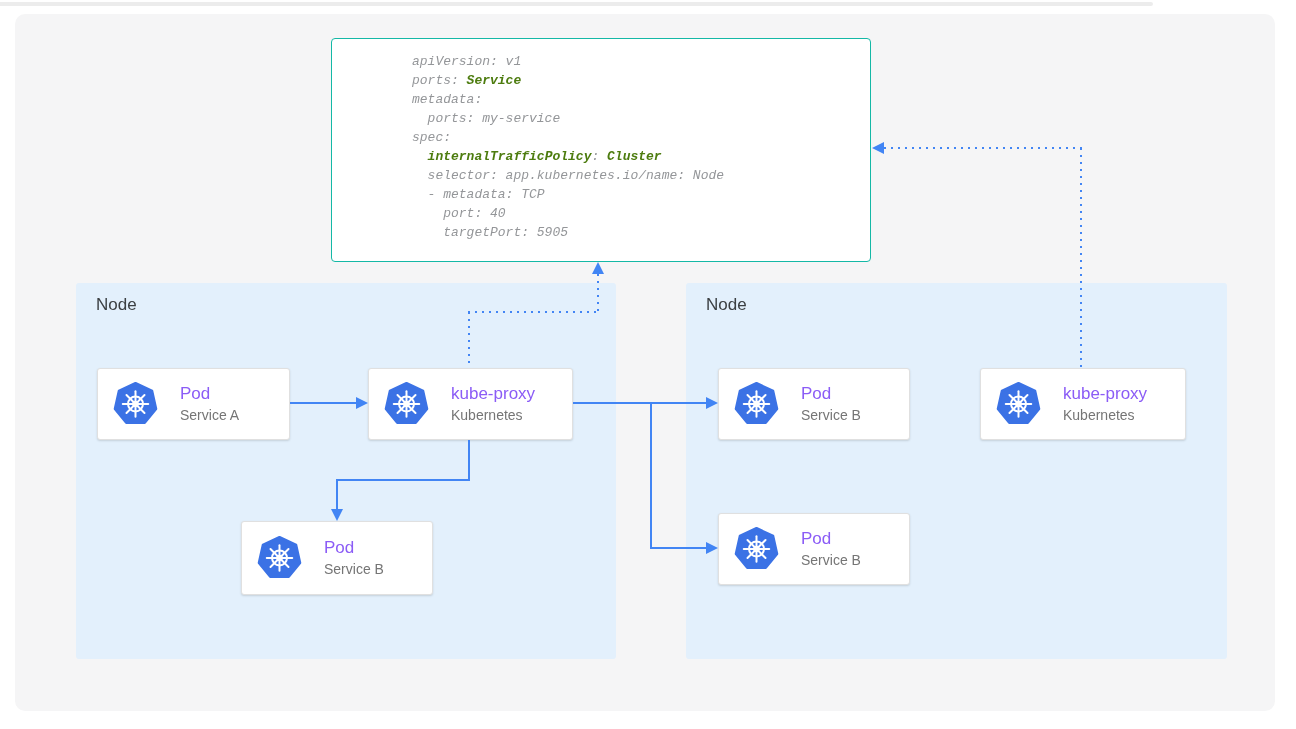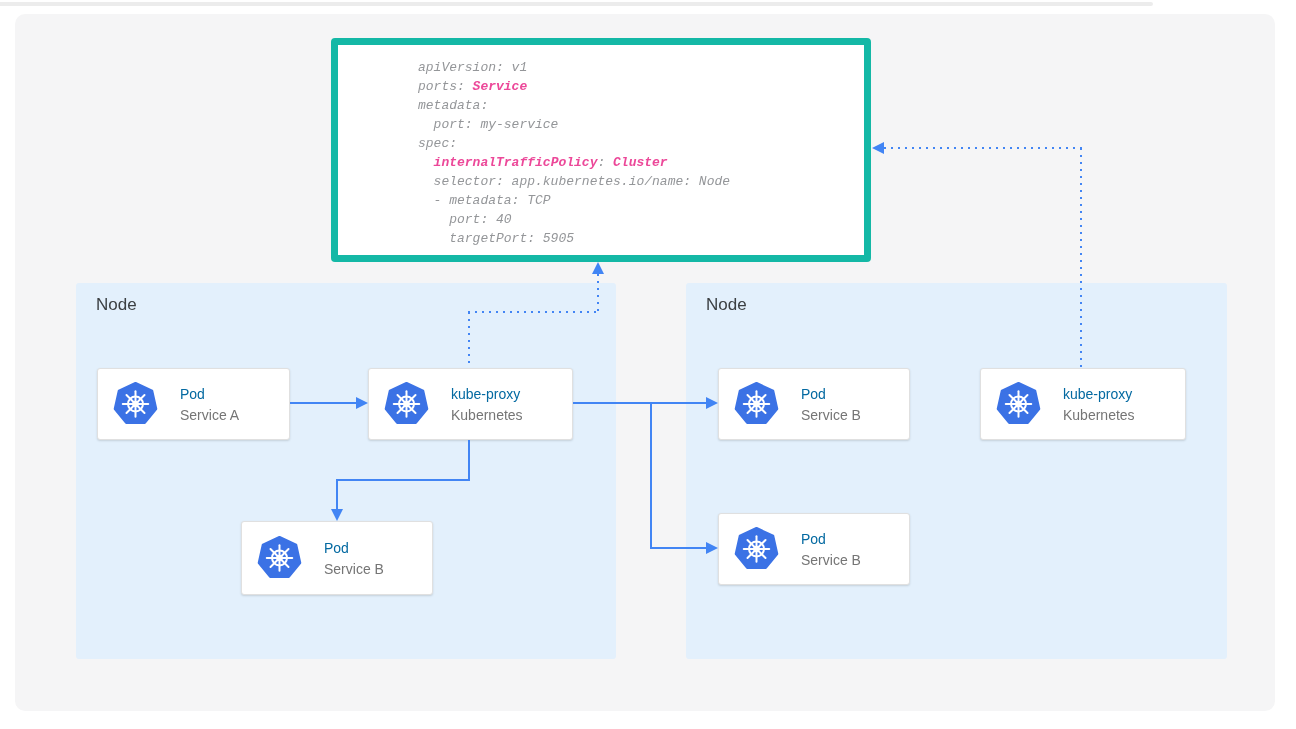--- a/index.html
+++ b/index.html
@@ -11,47 +11,47 @@
     position:absolute;left:0;top:2px;width:1153px;height:4px;
     background:#ececec;border-radius:0 4px 4px 0;
   }
   .canvas{
     position:absolute;left:15px;top:14px;width:1260px;height:697px;
     background:#f5f5f6;border-radius:10px;
   }
   
   .yaml-panel{
     position:absolute;left:331px;top:38px;width:540px;height:224px;
-    background:#ffffff;border:7px solid #14b8a6;border-radius:4px;
+    background:#ffffff;border:1px solid #14b8a6;border-radius:4px;
     box-sizing:border-box;
   }
   .code{
     padding:13px 0 0 80px;
     font-family:"Liberation Mono","DejaVu Sans Mono",monospace;
     font-style:italic;font-size:13px;line-height:19px;color:#949699;
   }
   .code-line{white-space:pre;}
-  .code-bold{font-weight:bold;color:#ec4899;}
+  .code-bold{font-weight:bold;color:#4d7c0f;}
   
   .node{
     position:absolute;top:283px;height:376px;background:#e3f0fc;border-radius:3px;margin-left:8px;
   }
   .node-left{left:68px;width:540px;}
   .node-right{left:678px;width:541px;}
   .node-label{
     position:absolute;left:20px;top:12px;font-size:17px;color:#3c4043;
   }
   
   .card{
     position:absolute;background:#ffffff;border:1px solid #e0e0e0;border-radius:3px;
     box-sizing:border-box;display:flex;align-items:center;padding-left:15px;
     box-shadow:0 1px 2px rgba(60,64,67,0.18);
   }
   .card-text{margin-left:22px;}
-  .card-title{font-size:14px;color:#0369a1;line-height:22px;}
+  .card-title{font-size:17px;color:#8b5cf6;line-height:22px;}
   .card-subtitle{font-size:14px;color:#757575;line-height:20px;}
   .k8s-icon{display:inline-flex;width:45px;height:44px;flex:none;}
   
   .seg{position:absolute;background:#4285f4;}
   
   .dot-h{position:absolute;height:2px;background:repeating-linear-gradient(to right,#4285f4 0 2px,transparent 2px 7px);}
   .dot-v{position:absolute;width:2px;background:repeating-linear-gradient(to bottom,#4285f4 0 2px,transparent 2px 7px);}
   
   .ah{position:absolute;width:0;height:0;}
   .ah-right{border-top:6px solid transparent;border-bottom:6px solid transparent;border-left:12px solid #4285f4;}
@@ -64,21 +64,21 @@
 
 <div class="top-line"></div>
 
 <div class="canvas"></div>
 
 <div class="yaml-panel">
   <div class="code">
       <div class="code-line"><span>apiVersion: v1</span></div>
       <div class="code-line"><span>ports: </span><span class="code-bold">Service</span></div>
       <div class="code-line"><span>metadata:</span></div>
-      <div class="code-line"><span>  port: my-service</span></div>
+      <div class="code-line"><span>  ports: my-service</span></div>
       <div class="code-line"><span>spec:</span></div>
       <div class="code-line"><span>  </span><span class="code-bold">internalTrafficPolicy</span><span>: </span><span class="code-bold">Cluster</span></div>
       <div class="code-line"><span>  selector: app.kubernetes.io/name: Node</span></div>
       <div class="code-line"><span>  - metadata: TCP</span></div>
       <div class="code-line"><span>    port: 40</span></div>
       <div class="code-line"><span>    targetPort: 5905</span></div>
     </div>
 </div>
 
 <div class="node node-left">

